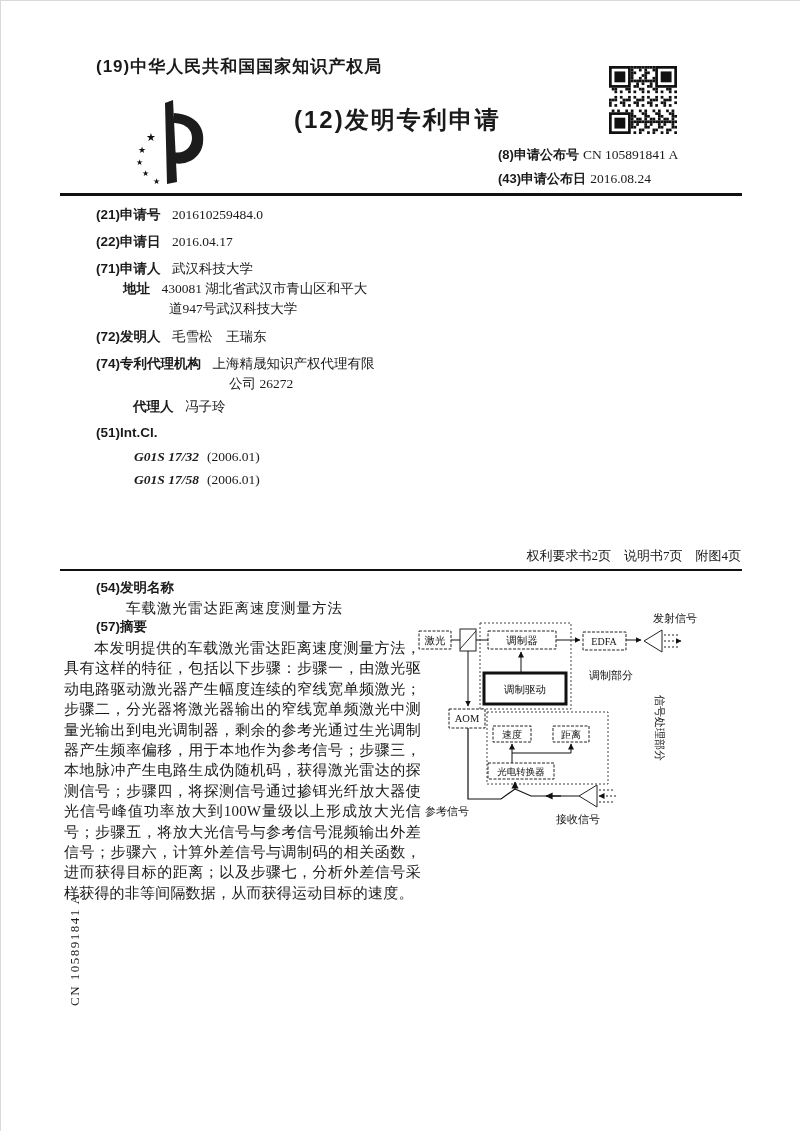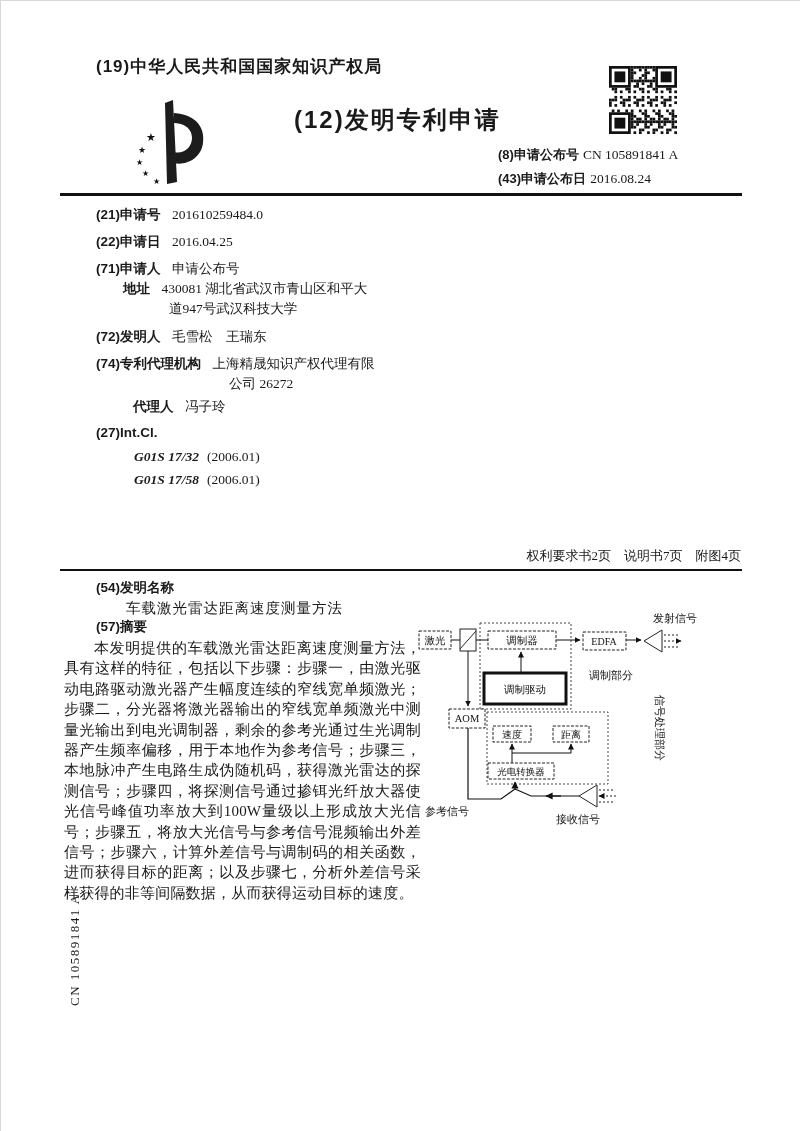--- a/index.html
+++ b/index.html
@@ -254,25 +254,25 @@
   </div>
 
   <div class="abs rule" style="top:192px;"></div>
 
   <div class="abs bibrow" style="left:95px; top:205px;">
     <span class="lbl">(21)申请号</span>
     <span class="val">201610259484.0</span>
   </div>
   <div class="abs bibrow" style="left:95px; top:232px;">
     <span class="lbl">(22)申请日</span>
-    <span class="val">2016.04.25</span>
+    <span class="val">2016.04.17</span>
   </div>
   <div class="abs bibrow" style="left:95px; top:259px;">
     <span class="lbl">(71)申请人</span>
-    <span class="val">申请公布号</span>
+    <span class="val">武汉科技大学</span>
   </div>
   <div class="abs bibrow" style="left:122px; top:279px;">
     <span class="lbl">地址</span>
     <span class="val">430081 湖北省武汉市青山区和平大</span>
   </div>
   <div class="abs bibrow" style="left:160px; top:299px;">
     <span class="val">道947号武汉科技大学</span>
   </div>
   <div class="abs bibrow" style="left:95px; top:327px;">
     <span class="lbl">(72)发明人</span>
@@ -283,21 +283,21 @@
     <span class="val">上海精晟知识产权代理有限</span>
   </div>
   <div class="abs bibrow" style="left:220px; top:374px;">
     <span class="val">公司 26272</span>
   </div>
   <div class="abs bibrow" style="left:122px; top:397px;margin-left:10px;">
     <span class="lbl">代理人</span>
     <span class="val">冯子玲</span>
   </div>
   <div class="abs bibrow" style="left:95px; top:424px;">
-    <span class="lbl">(27)Int.Cl.</span>
+    <span class="lbl">(51)Int.Cl.</span>
   </div>
   <div class="abs bibrow" style="left:125px; top:448px;">
     <span class="val intcl-code">G01S 17/32</span><span class="val">(2006.01)</span>
   </div>
   <div class="abs bibrow" style="left:125px; top:471px;">
     <span class="val intcl-code">G01S 17/58</span><span class="val">(2006.01)</span>
   </div>
 
   <div class="abs pages-info val">权利要求书2页　说明书7页　附图4页</div>
 

